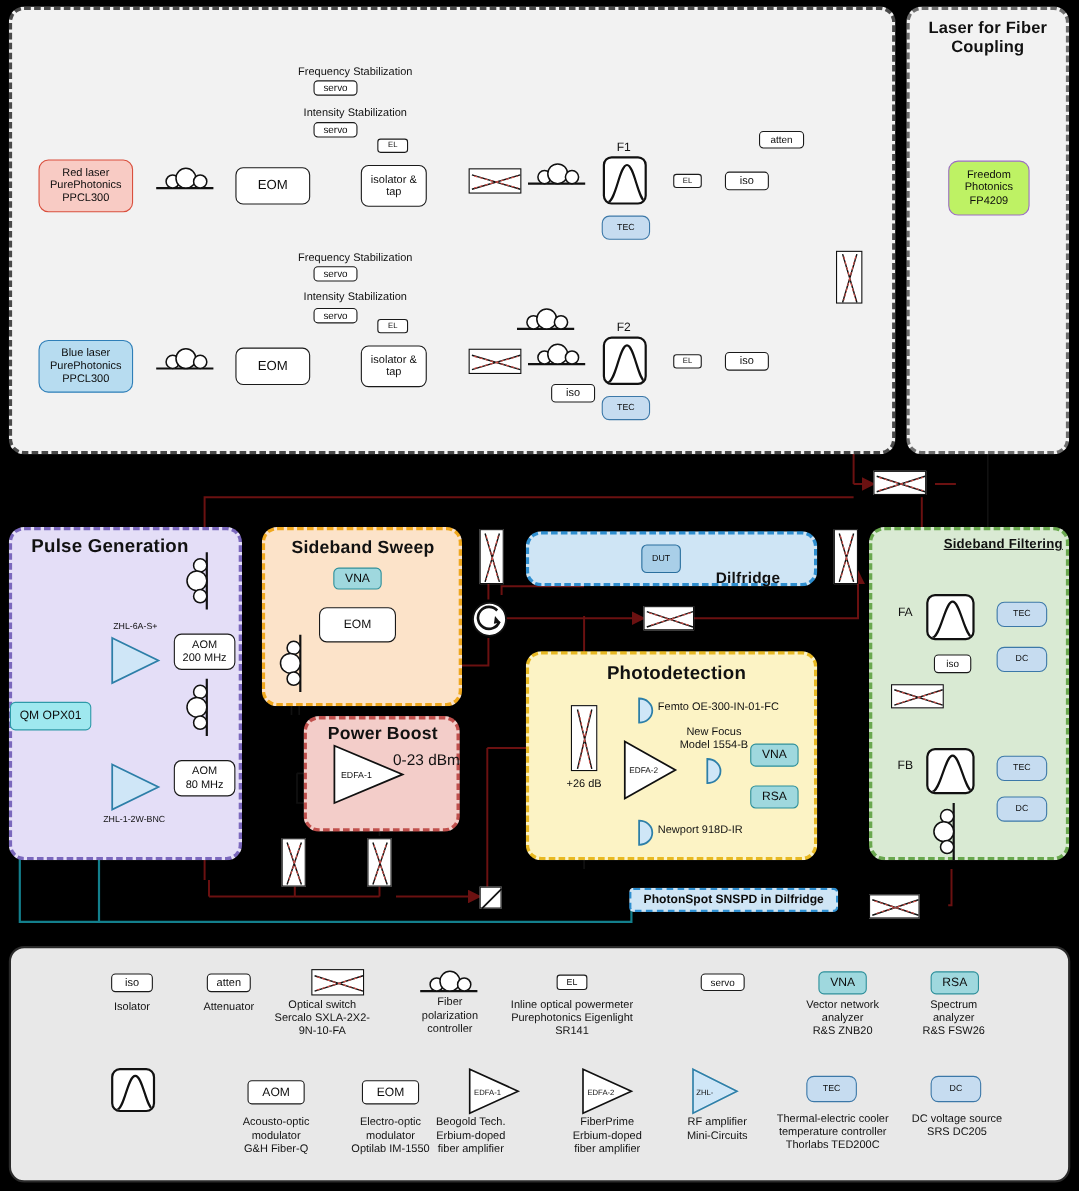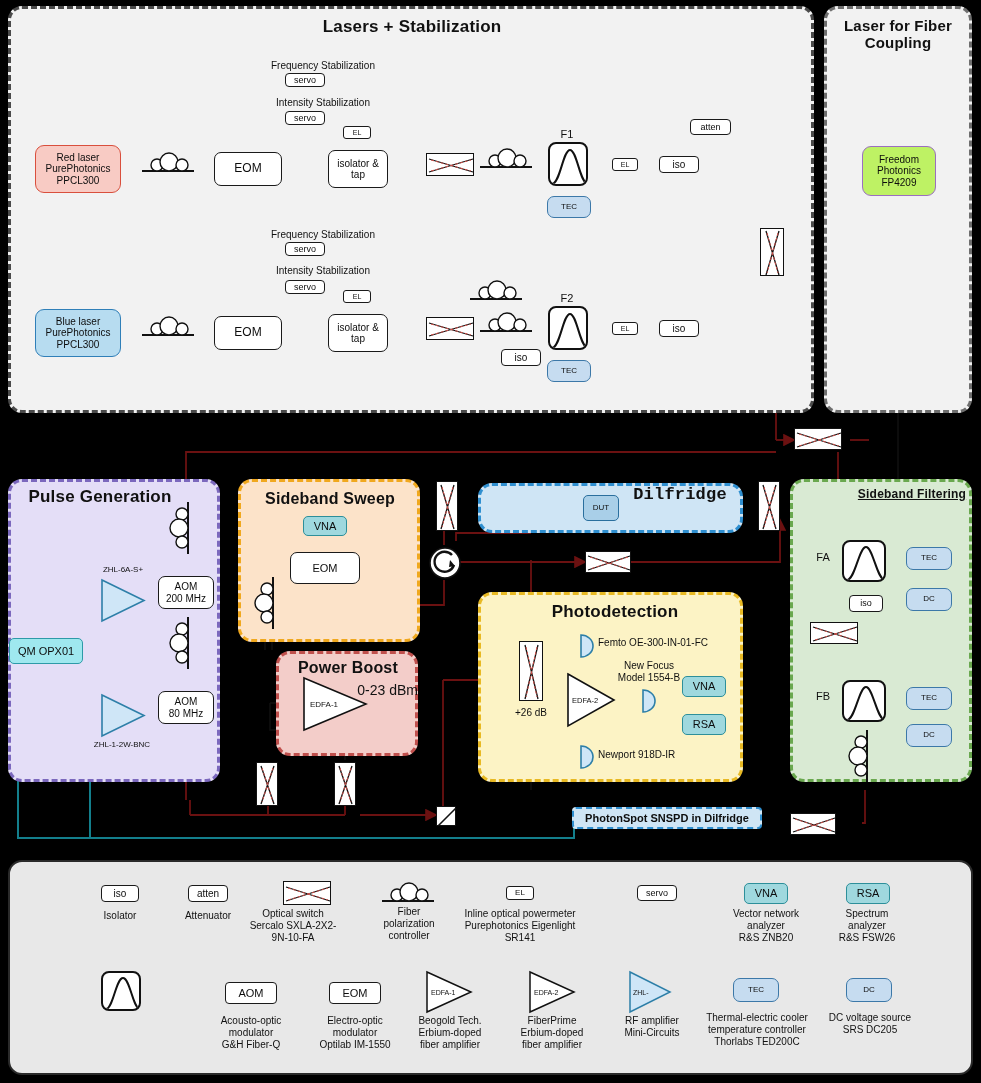--- a/index.html
+++ b/index.html
@@ -261,38 +261,37 @@
 
       <path d="M662,700 L672,700 L672,686 L682,686" marker-end="url(#ahT)"></path>
       <path d="M662,700 L672,700 L672,724 L682,724" marker-end="url(#ahT)"></path>
 
       <path d="M574,818 L574,838 L18,838 L18,665" marker-end="url(#ahT)"></path>
       <path d="M90,838 L90,668" marker-end="url(#ahT)"></path>
     </g>
   </svg>
 
   <div class="panel" style="left:8px; top:6px; width:806px; height:407px; background:#f2f2f2; border-color:#4a4a4a;"></div>
-  <div class="panel-title" style="left:220px; top:17px; width:384px; font-size:17px;">Lasers + Stabilization</div>
 
   <div class="panel" style="left:824px; top:6px; width:148px; height:407px; background:#f2f2f2; border-color:#6e6e6e;"></div>
   <div class="panel-title" style="left:828px; top:17px; width:140px; font-size:15px;">Laser for Fiber
 Coupling</div>
 
   <div class="panel" style="left:8px; top:479px; width:212px; height:303px; background:#e4def7; border-color:#7b68bd;"></div>
   <div class="panel-title" style="left:20px; top:487px; width:160px; font-size:17px;">Pulse
 Generation</div>
 
   <div class="panel" style="left:238px; top:479px; width:182px; height:163px; background:#fce3c9; border-color:#f0a81e;"></div>
   <div class="panel-title" style="left:244px; top:490px; width:172px; font-size:16px;">Sideband Sweep</div>
 
   <div class="panel" style="left:276px; top:651px; width:142px; height:105px; background:#f3cdc9; border-color:#c0504d;"></div>
   <div class="panel-title" style="left:280px; top:659px; width:136px; font-size:16px;">Power Boost</div>
 
   <div class="panel" style="left:478px; top:483px; width:265px; height:50px; background:#cfe5f5; border-color:#2f8fd0;"></div>
-  <div class="panel-title" style="left:620px; top:485px; width:120px; font-size:17px;font-family:Liberation Mono, monospace;">Dilfridge</div>
+  <div class="panel-title" style="left:620px; top:517px; width:120px; font-size:14px;">Dilfridge</div>
 
   <div class="panel" style="left:478px; top:592px; width:265px; height:190px; background:#fcf3c5; border-color:#e8b923;"></div>
   <div class="panel-title" style="left:500px; top:602px; width:230px; font-size:17px;">Photodetection</div>
 
   <div class="panel" style="left:790px; top:479px; width:182px; height:303px; background:#d9ead3; border-color:#6aa84f;"></div>
   <div class="panel-title" style="left:855px; top:487px; width:114px; font-size:12px;text-decoration:underline;">Sideband
 Filtering</div>
 
   <div class="box" style="left:35px; top:145px; width:86px; height:48px; font-size:10px; background:#f8cbc4; border-color:#d94f3d; border-radius:9px;">Red laser
 PurePhotonics
@@ -666,21 +665,21 @@
   <div class="leg-cap" style="left:301px; top:1015px; width:108px; font-size:10px;">Electro-optic
 modulator
 Optilab IM-1550</div>
 
   <div class="amp" style="left:425px; top:970px;">
     <svg width="48" height="44" viewBox="0 0 48 44">
       <path d="M2,2 L46,22 L2,42 Z" fill="#fff" stroke="#111" stroke-width="1.5"></path>
       <text x="6" y="25" font-family="Liberation Sans, sans-serif" font-size="7" fill="#111">EDFA-1</text>
     </svg>
   </div>
-  <div class="leg-cap" style="left:398px; top:1015px; width:104px; font-size:10px;">Beogold Tech.
+  <div class="leg-cap" style="left:376px; top:1015px; width:104px; font-size:10px;">Beogold Tech.
 Erbium-doped
 fiber amplifier</div>
 
   <div class="amp" style="left:528px; top:970px;">
     <svg width="48" height="44" viewBox="0 0 48 44">
       <path d="M2,2 L46,22 L2,42 Z" fill="#fff" stroke="#111" stroke-width="1.5"></path>
       <text x="6" y="25" font-family="Liberation Sans, sans-serif" font-size="7" fill="#111">EDFA-2</text>
     </svg>
   </div>
   <div class="leg-cap" style="left:500px; top:1015px; width:104px; font-size:10px;">FiberPrime

